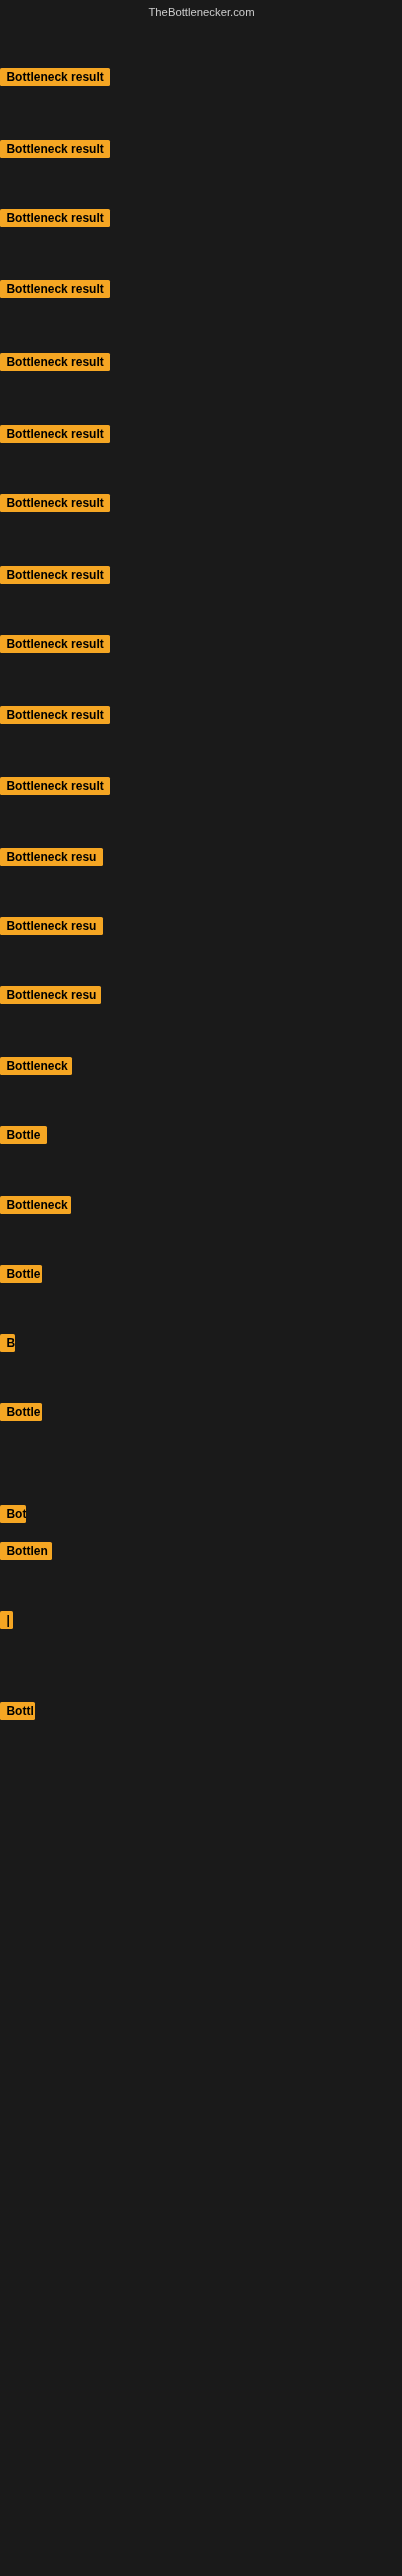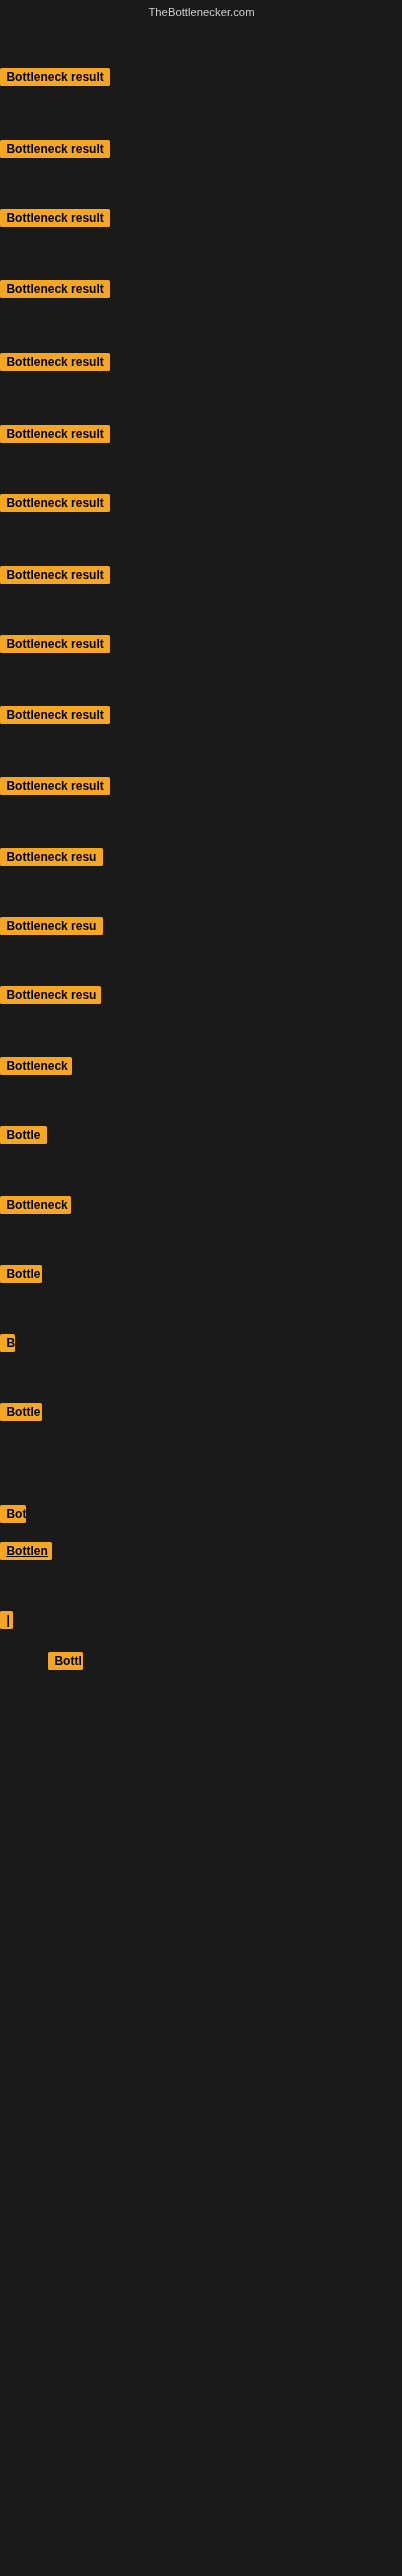--- a/index.html
+++ b/index.html
@@ -56,17 +56,17 @@
     <div class="result-row" style="top: 826px; left: 0px;"><span class="bottleneck-badge" style="max-width: 105px;">Bottleneck resu</span></div>
     <div class="result-row" style="top: 895px; left: 0px;"><span class="bottleneck-badge" style="max-width: 103px;">Bottleneck resu</span></div>
     <div class="result-row" style="top: 964px; left: 0px;"><span class="bottleneck-badge" style="max-width: 101px;">Bottleneck resu</span></div>
     <div class="result-row" style="top: 1035px; left: 0px;"><span class="bottleneck-badge" style="max-width: 72px;">Bottleneck</span></div>
     <div class="result-row" style="top: 1104px; left: 0px;"><span class="bottleneck-badge" style="max-width: 47px;">Bottle</span></div>
     <div class="result-row" style="top: 1174px; left: 0px;"><span class="bottleneck-badge" style="max-width: 71px;">Bottleneck</span></div>
     <div class="result-row" style="top: 1243px; left: 0px;"><span class="bottleneck-badge" style="max-width: 42px;">Bottle</span></div>
     <div class="result-row" style="top: 1312px; left: 0px;"><span class="bottleneck-badge" style="max-width: 14.5px;">B</span></div>
     <div class="result-row" style="top: 1381px; left: 0px;"><span class="bottleneck-badge" style="max-width: 42px;">Bottle</span></div>
     <div class="result-row" style="top: 1451px; left: 0px; margin-top: 32px;"><span class="bottleneck-badge" style="max-width: 26px;">Bot</span></div>
-    <div class="result-row" style="top: 1520px; left: 0px;"><span class="bottleneck-badge" style="max-width: 52px; text-decoration: underline;">Bottlen</span></div>
+    <div class="result-row" style="top: 1520px; left: 0px;"><span class="bottleneck-badge" style="max-width: 52px;">Bottlen</span></div>
     <div class="result-row" style="top: 1589px; left: 0px;"><span class="bottleneck-badge" style="max-width: 6.4px;">|</span></div>
-    <div class="result-row" style="top: 1630px; left: 0px; padding-left: 48px;"><span class="bottleneck-badge" style="max-width: 35px;">Bottl</span></div>
+    <div class="result-row" style="top: 1680px; left: 0px;"><span class="bottleneck-badge" style="max-width: 35px;">Bottl</span></div>
   </div>
 
 
 </body></html>

